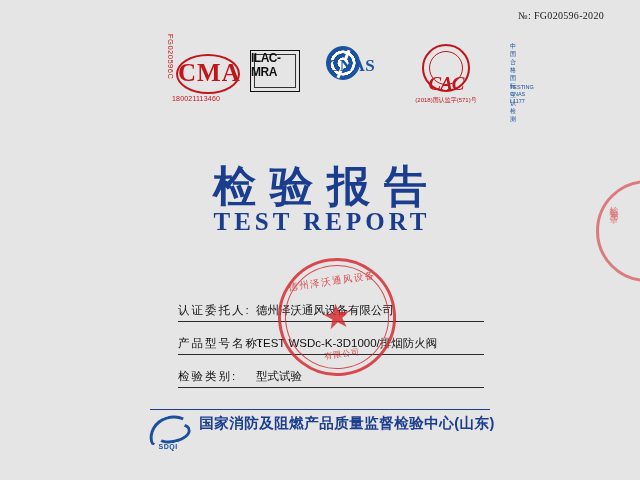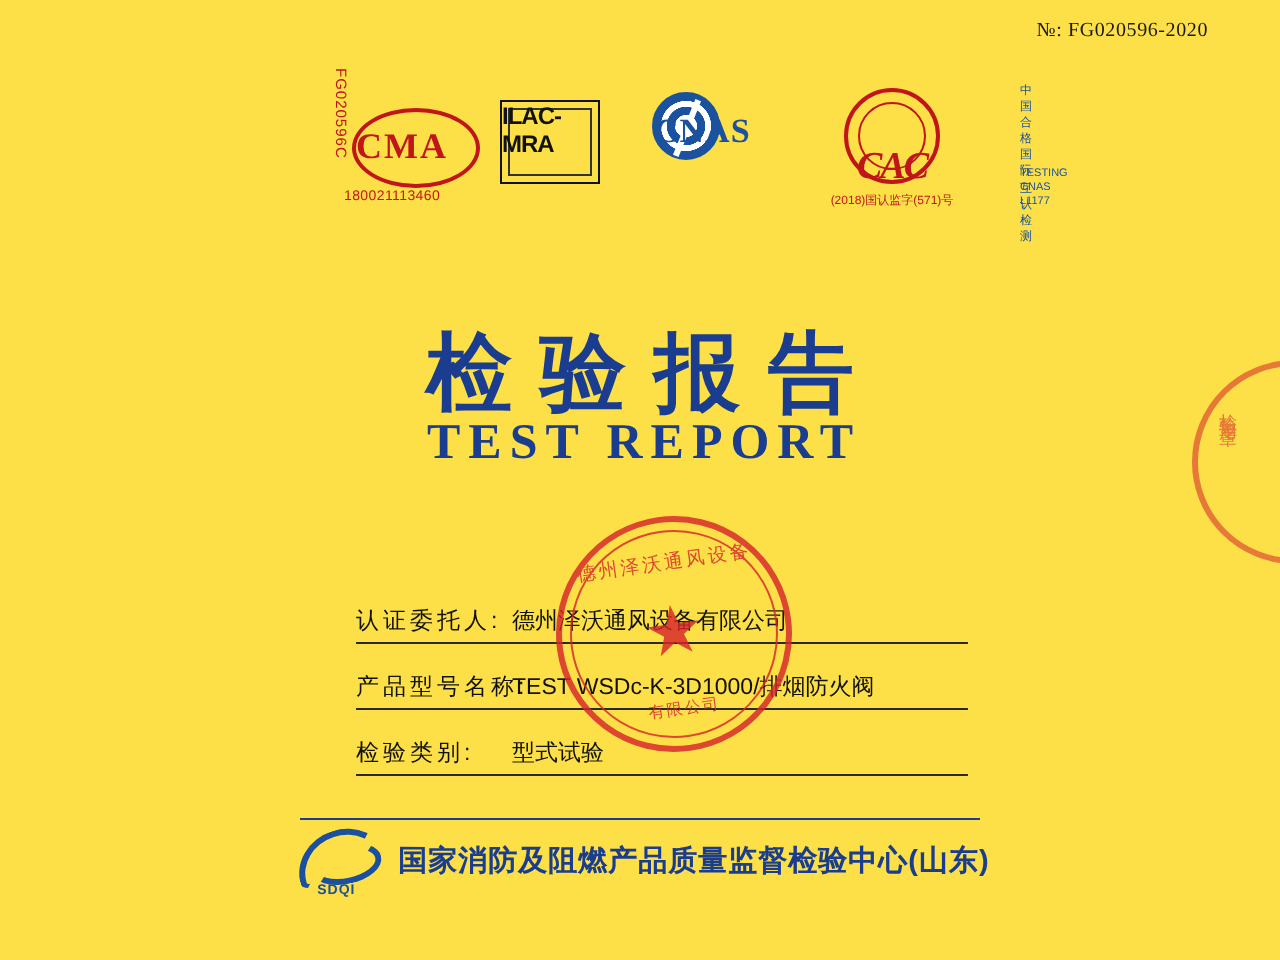--- a/index.html
+++ b/index.html
@@ -10,21 +10,21 @@
   body {
     width: 640px;
     height: 480px;
     overflow: hidden;
     font-family: "Liberation Serif", serif;
   }
   .page {
     position: relative;
     width: 640px;
     height: 480px;
-    background: #fde047;
+    background: #e5e5e5;
   }
   
   .doc-no {
     position: absolute;
     top: 10px;
     right: 36px;
     font-size: 10px;
     color: #1a1a1a;
     letter-spacing: 0.3px;
     font-family: "Liberation Serif", serif;
@@ -55,21 +55,21 @@
   }
   .cma-oval {
     position: absolute;
     left: 8px;
     top: 14px;
     width: 60px;
     height: 36px;
     border: 2.2px solid #c0151a;
     border-radius: 50%;
     color: #c0151a;
-    font-size: 18px;
+    font-size: 25px;
     font-weight: bold;
     text-align: left;
     line-height: 34px;
     letter-spacing: 1px;
     font-family: "Liberation Serif", serif;
   }
   .cma-num {
     position: absolute;
     left: 4px;
     top: 55px;
@@ -348,21 +348,20 @@
   }
   .footer-sep {
     position: absolute;
     bottom: 70px;
     left: 150px;
     width: 340px;
     border-bottom: 1.2px solid #1b3d8f;
   }
   .footer-inner {
     display: inline-flex;
-    align-items: center;
     justify-content: center;
     gap: 8px;
   }
   .sdqi-logo {
     position: relative;
     width: 46px;
     height: 34px;
   }
   .sdqi-swoosh {
     position: absolute;

